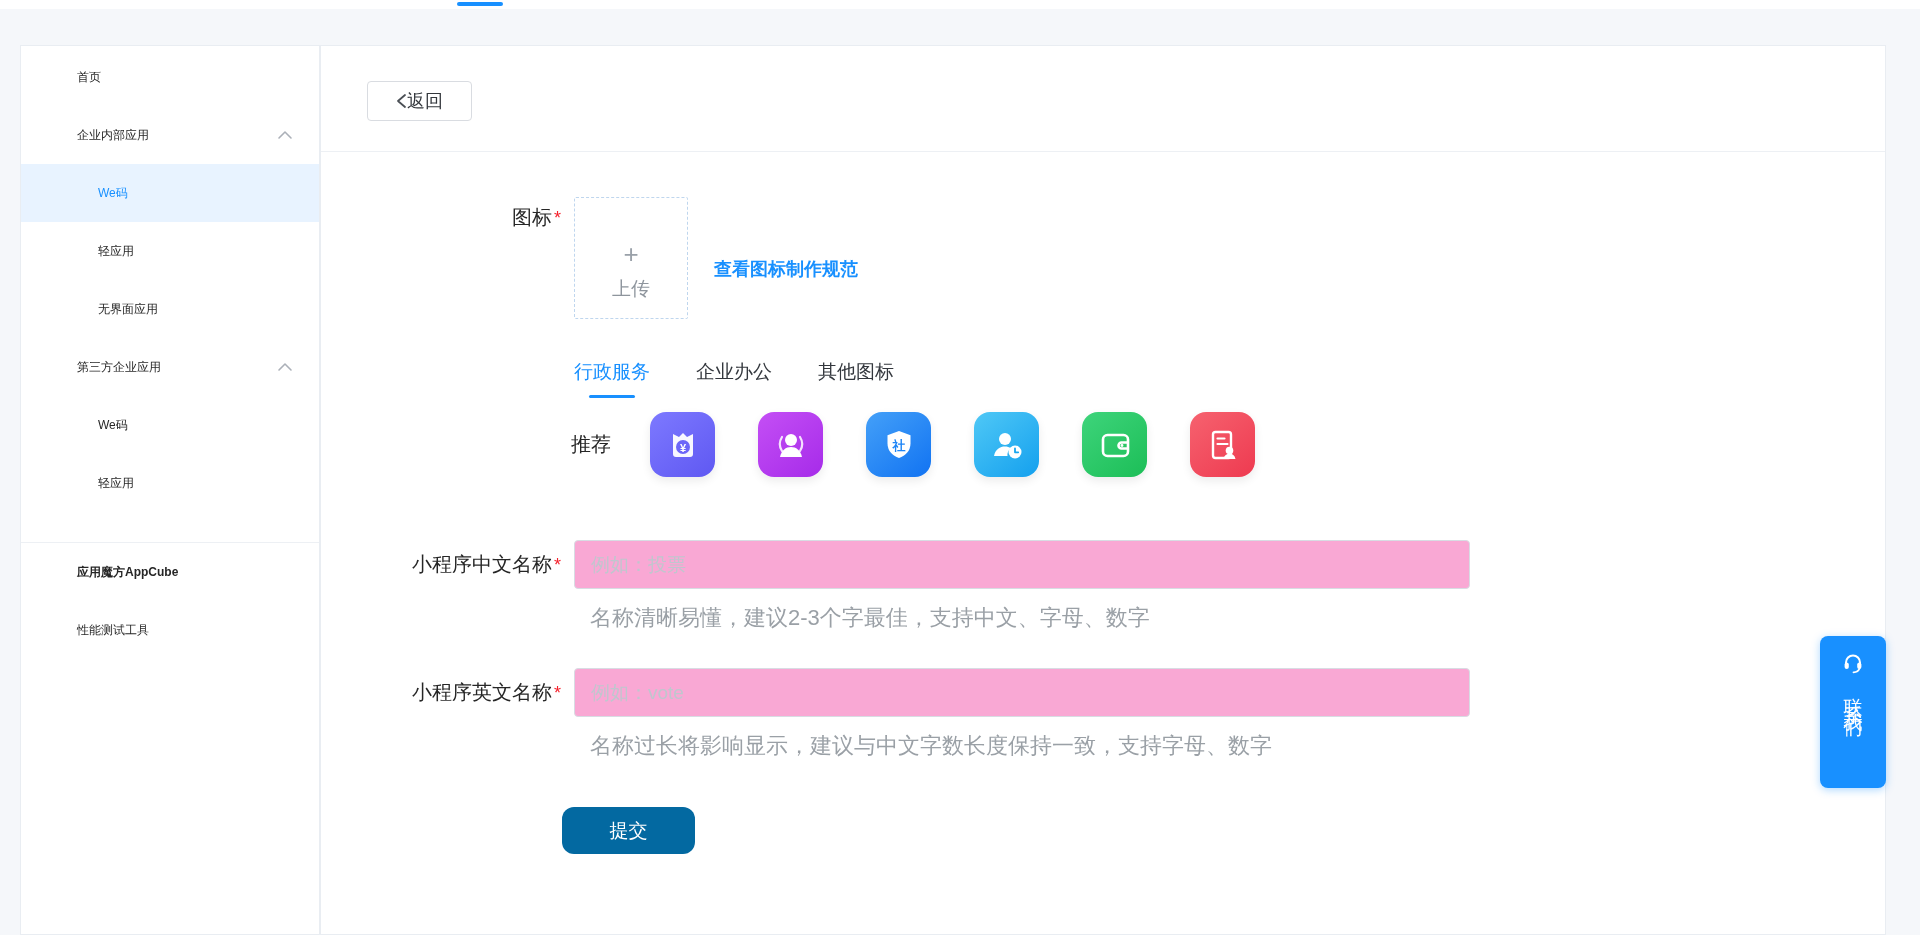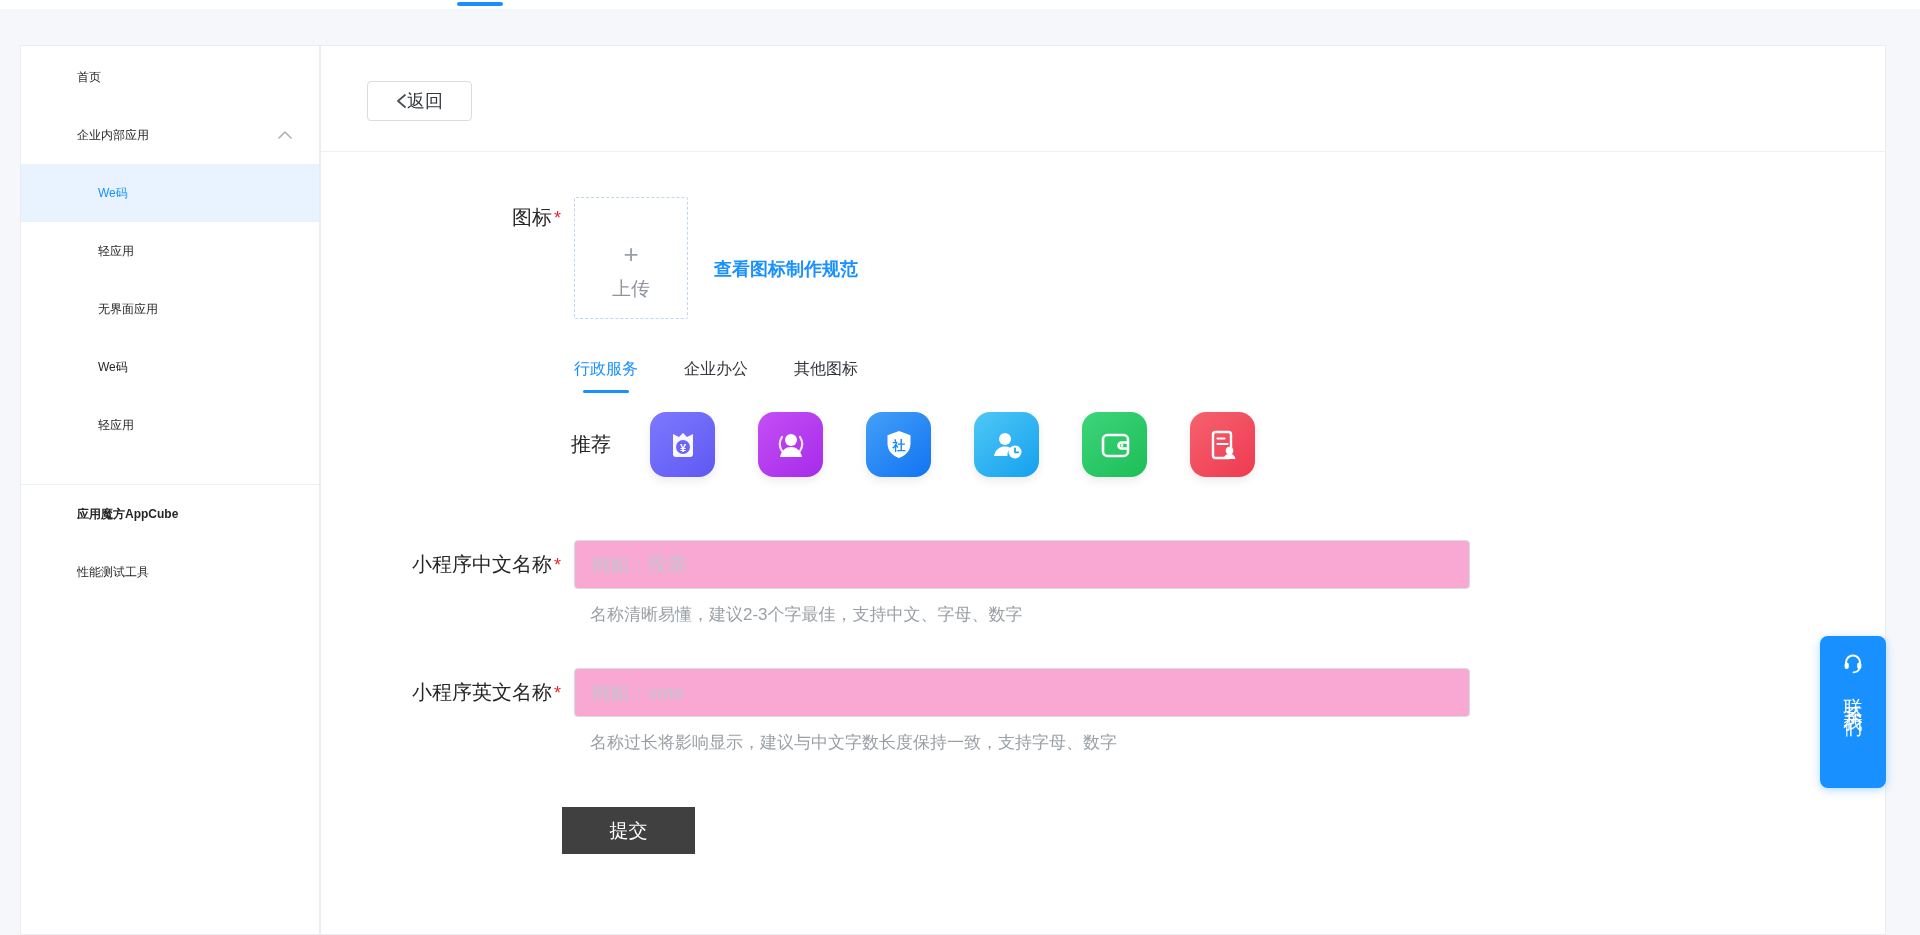--- a/index.html
+++ b/index.html
@@ -41,21 +41,21 @@
   .upload-box { position:absolute; left:253px; top:151px; width:114px; height:122px; background:#fff;
     border:1px dashed #BFD6EE; border-radius:2px; display:flex; flex-direction:column; align-items:center;
     justify-content:center; padding-top:26px; cursor:pointer; }
   .upload-plus { font-size:26px; font-weight:300; color:#9AA1A9; line-height:1; }
   .upload-text { font-size:19px; color:#8E959D; margin-top:9px; }
 
   .spec-link { position:absolute; left:393px; top:211px; font-size:18px; font-weight:600; color:#1890FF; cursor:pointer; }
   .req-text { position:absolute; left:393px; top:248px; font-size:17px; color:#9AA0A6; }
 
   .tabs { position:absolute; left:253px; top:313px; display:flex; gap:46px; }
-  .tab { display:flex; flex-direction:column; align-items:center; font-size:16px; color:#33373D; cursor:pointer; }
+  .tab { display:flex; flex-direction:column; align-items:center; font-size:19px; color:#33373D; cursor:pointer; }
   .tab .tab-underline { width:46px; height:3px; border-radius:2px; background:transparent; margin-top:10px; }
   .tab.active { color:#1890FF; }
   .tab.active .tab-underline { background:#1890FF; }
 
   .rec-row { position:absolute; left:250px; top:366px; display:flex; align-items:center; height:65px; }
   .rec-label { font-size:20px; color:#262626; width:42px; margin-right:37px; }
   .icon-tile { width:65px; height:65px; border-radius:16px; margin-right:43px; display:flex;
     align-items:center; justify-content:center; cursor:pointer; box-shadow:0 4px 10px rgba(0,0,0,0.08); }
   .tile-salary      { background:linear-gradient(140deg,#7D79FF 0%,#5F58F2 100%); }
   .tile-people      { background:linear-gradient(140deg,#C44FF5 0%,#A62BE9 100%); }
@@ -63,26 +63,26 @@
   .tile-attendance  { background:linear-gradient(140deg,#4FC8F6 0%,#14A0EE 100%); }
   .tile-wallet      { background:linear-gradient(140deg,#3ED47B 0%,#1CBE57 100%); }
   .tile-certificate { background:linear-gradient(140deg,#F6626F 0%,#EE3A50 100%); }
 
   .text-input { position:absolute; left:253px; width:896px; height:49px; border:1px solid #D8DCE3;
     border-radius:4px; font-size:19px; color:#333; padding:0 16px; background:#f9a8d4; outline:none;
     font-family:"Liberation Sans","DejaVu Sans",sans-serif; }
   .text-input::placeholder { color:#C0C6CE; }
   .input-cn { top:494px; }
   .input-en { top:622px; }
-  .helper { position:absolute; left:269px; font-size:17px; color:#9AA0A6; }
+  .helper { position:absolute; left:269px; font-size:22px; color:#9AA0A6; }
   .helper-cn { top:557px; }
   .helper-en { top:685px; }
 
-  .submit-btn { position:absolute; left:241px; top:761px; width:133px; height:47px; background:#404040;
-    border:none; border-radius:0; color:#fff; font-size:19px; cursor:pointer;
+  .submit-btn { position:absolute; left:241px; top:761px; width:133px; height:47px; background:#0369a1;
+    border:none; border-radius:12px; color:#fff; font-size:19px; cursor:pointer;
     font-family:"Liberation Sans","DejaVu Sans",sans-serif; }
 
   .contact { position:absolute; left:1820px; top:636px; width:66px; height:152px; background:#1890FF;
     border-radius:8px; color:#fff; display:flex; flex-direction:column; align-items:center;
     padding-top:15px; cursor:pointer; box-shadow:0 2px 8px rgba(24,144,255,0.35); }
   .contact-label { margin-top:8px; writing-mode:vertical-lr; text-orientation:upright; font-size:19px; letter-spacing:7px; }
 </style>
 </head>
 <body>
 
@@ -103,20 +103,28 @@
     </span>
   </div>
   <div class="side-item child selected">
     <span>We码</span>
   </div>
   <div class="side-item child">
     <span>轻应用</span>
   </div>
   <div class="side-item child">
     <span>无界面应用</span>
+  </div>
+  <div class="side-item">
+    <span>第三方企业应用</span>
+    <span class="chev">
+      <svg width="16" height="10" viewBox="0 0 16 10">
+          <polyline points="2,8 8,2 14,8" fill="none" stroke="#ABB0B8" stroke-width="1.6" stroke-linecap="round" stroke-linejoin="round"></polyline>
+        </svg>
+    </span>
   </div>
   <div class="side-item child">
     <span>We码</span>
   </div>
   <div class="side-item child">
     <span>轻应用</span>
   </div>
   <div class="side-divider"></div>
   <div class="side-item bold">
     <span>应用魔方AppCube</span>

